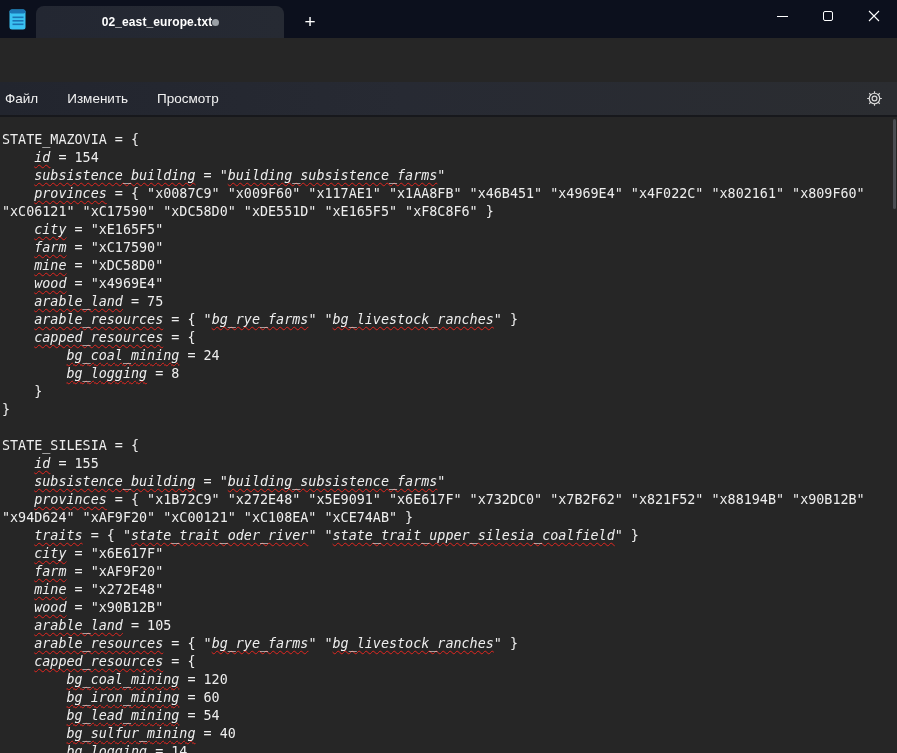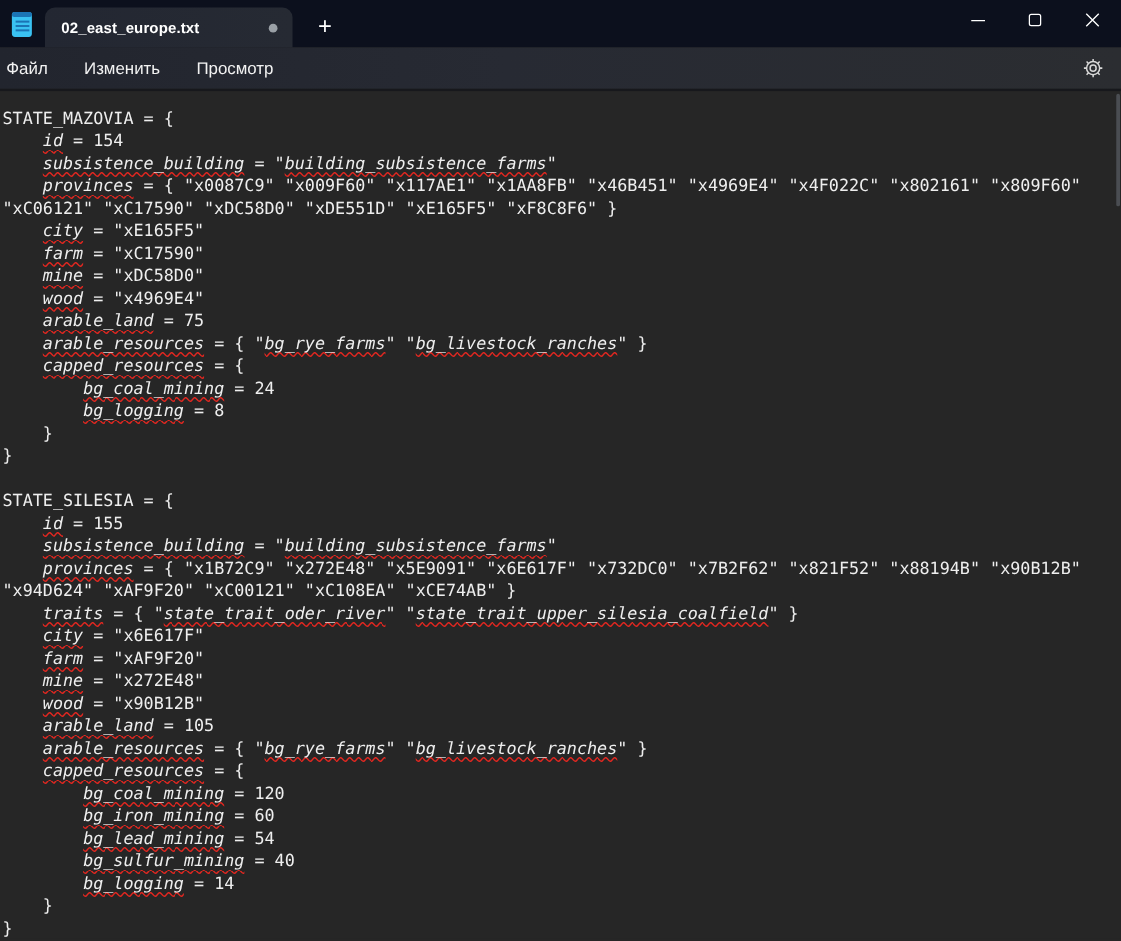--- a/index.html
+++ b/index.html
@@ -22,24 +22,24 @@
     font-family:"Liberation Sans",sans-serif;
     overflow:hidden;position:relative;
   }
   
   .titlebar{
     height:38px;background:var(--titlebar_bg);
     display:flex;align-items:flex-end;position:relative;
   }
   .app-icon-wrap{width:36px;height:38px;display:flex;align-items:center;justify-content:center;}
   .tab{
-    width:198px;height:32px;margin-bottom:0;
+    width:248px;height:32px;margin-bottom:0;
     background:linear-gradient(90deg,#232732,#262a33);
     border-radius:8px 8px 0 0;
-    display:flex;align-items:center;justify-content:space-between;
+    display:flex;align-items:center;justify-content:center;
     padding:0 12px 0 13px;
   }
   .tab-title{color:#fff;font-size:12px;font-weight:bold;letter-spacing:.1px;}
   .tab-dot{width:7px;height:7px;border-radius:50%;background:var(--dot);}
   .new-tab{
     width:30px;height:30px;margin:0 0 2px 11px;
     display:flex;align-items:center;justify-content:center;
     color:#fff;font-size:19px;font-weight:300;line-height:1;
     border-radius:4px;
   }
@@ -48,20 +48,21 @@
   .glyph-min{display:block;width:11px;height:1px;background:var(--control_icon);}
   .glyph-max{display:block;width:10px;height:10px;border:1px solid var(--control_icon);border-radius:2px;}
   
   .menubar{
     height:35px;
     background:linear-gradient(90deg,#22252e 0%,#272a33 45%,#2b2d31 100%);
     display:flex;align-items:center;
     padding-left:4px;
     border-bottom:2px solid var(--divider);
     position:relative;
+    margin-top:44px;
   }
   .menu-item{
     color:var(--menu_text);font-size:13.5px;
     padding:6px 0;margin-right:29px;
     border-radius:4px;
   }
   .menu-item:first-child{margin-left:1px;}
   .gear-wrap{position:absolute;right:7px;top:0;height:33px;width:32px;display:flex;align-items:center;justify-content:center;}
   
   .editor{

